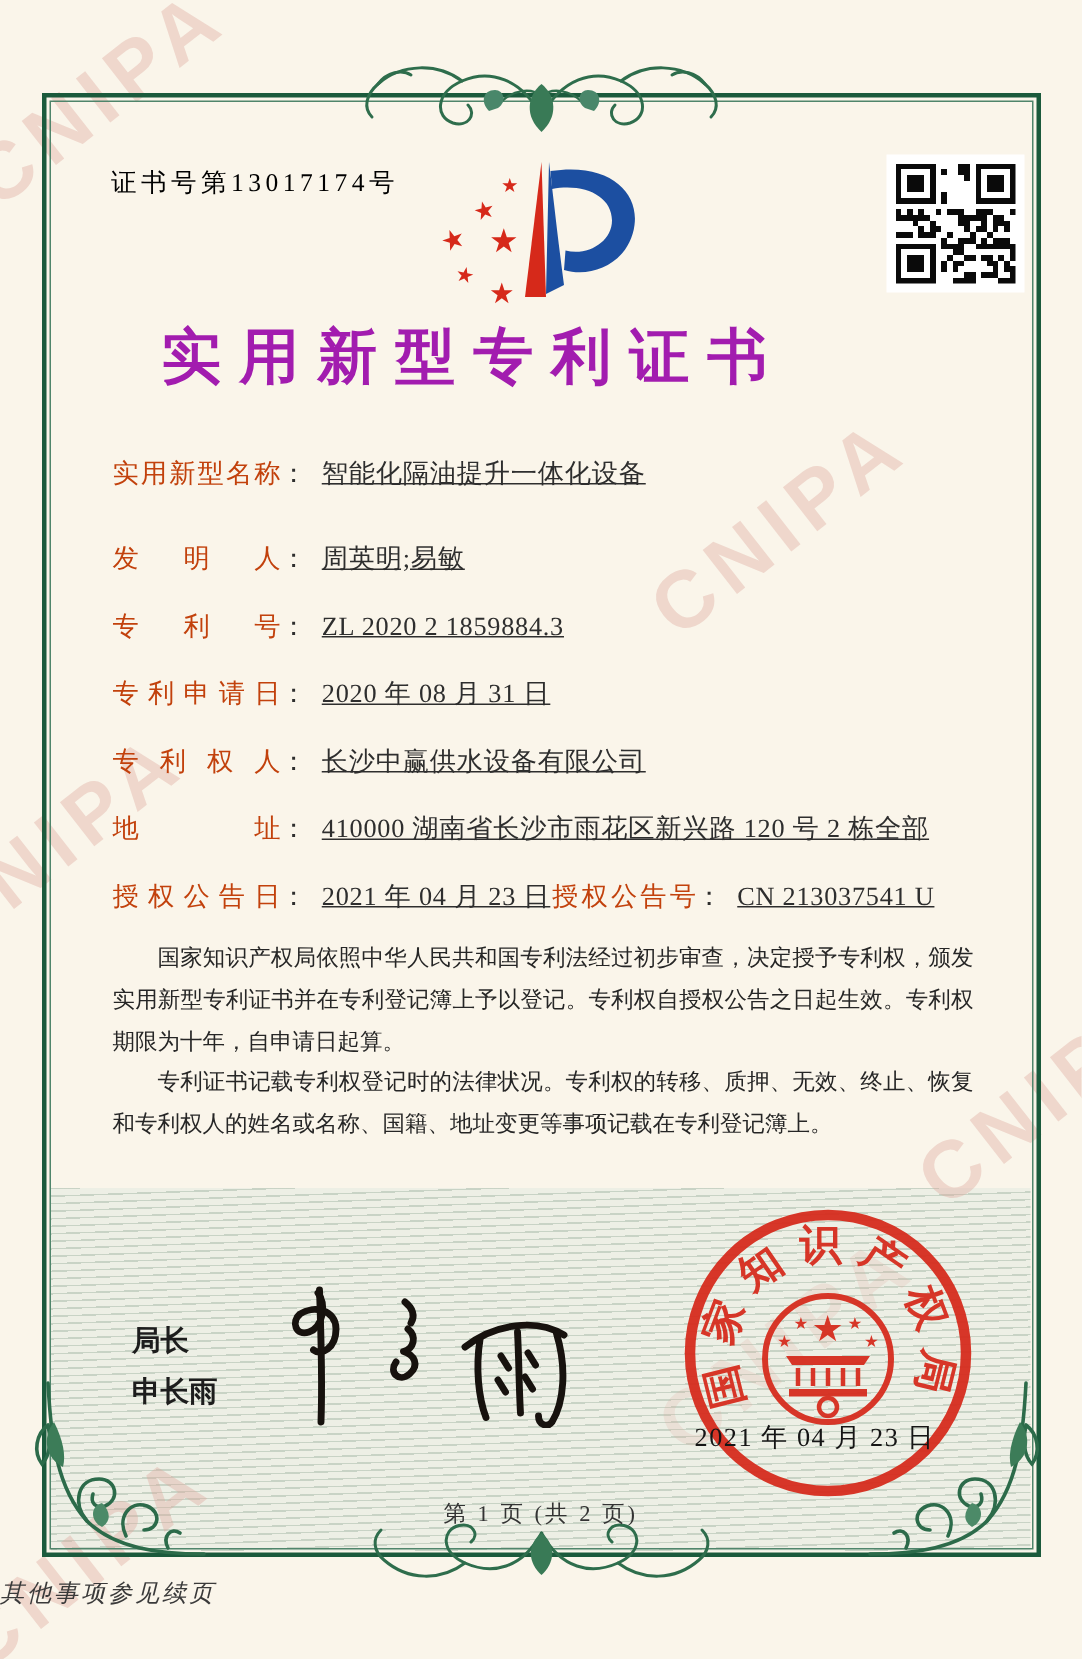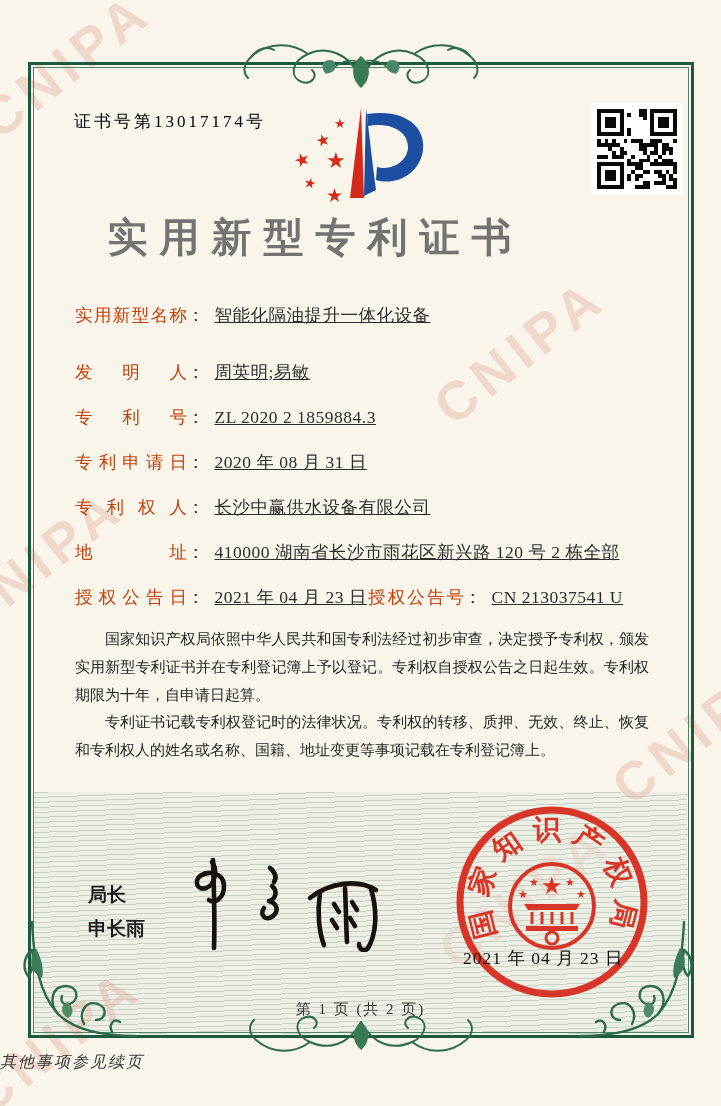--- a/index.html
+++ b/index.html
@@ -37,21 +37,21 @@
   .cert-no{
     position:absolute;left:74px;top:110px;
     font-size:17px;letter-spacing:3px;color:#000000;
   }
   .qr-box{
     position:absolute;left:591px;top:103px;width:92px;height:92px;
     background:#ffffff;display:flex;align-items:center;justify-content:center;
   }
   .title{
     position:absolute;left:0;top:210px;width:631px;text-align:center;
-    font-size:40px;font-weight:bold;letter-spacing:12px;color:#737373;
+    font-size:40px;font-weight:bold;letter-spacing:12px;color:#a21caf;
   }
   .fields{position:absolute;left:75px;top:303px;width:575px;font-size:17.5px;color:#2e2e2e;}
   .frow{line-height:24px;margin-bottom:21px;white-space:nowrap;}
   .frow.gap{margin-bottom:33px;}
   .flabel{
     display:inline-block;width:112px;vertical-align:top;
     text-align:justify;text-align-last:justify;color:#c2410c;
   }
   .fcolon{display:inline-block;margin-right:10px;}
   .fvalue{letter-spacing:.5px;text-decoration:underline;}

